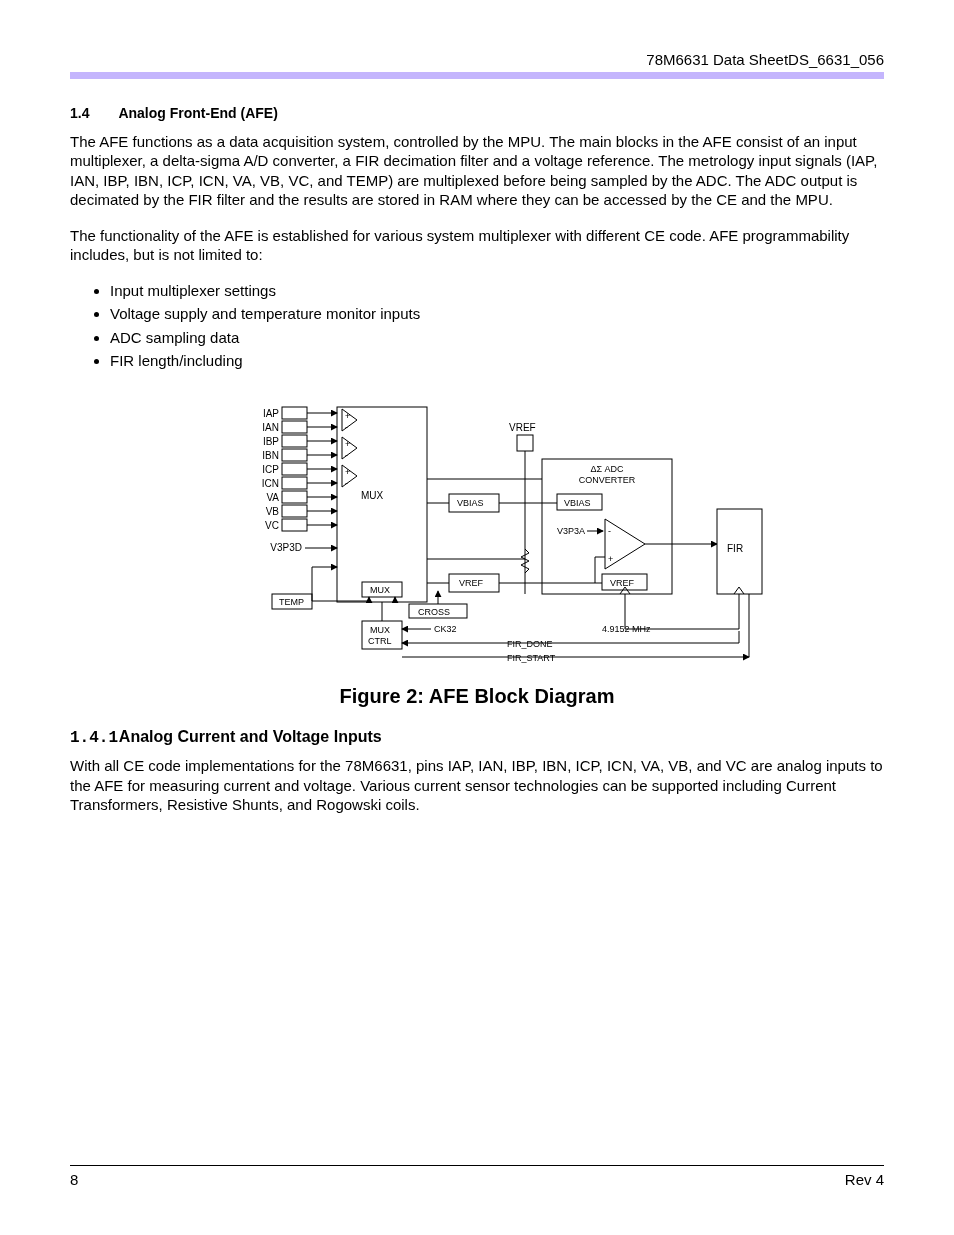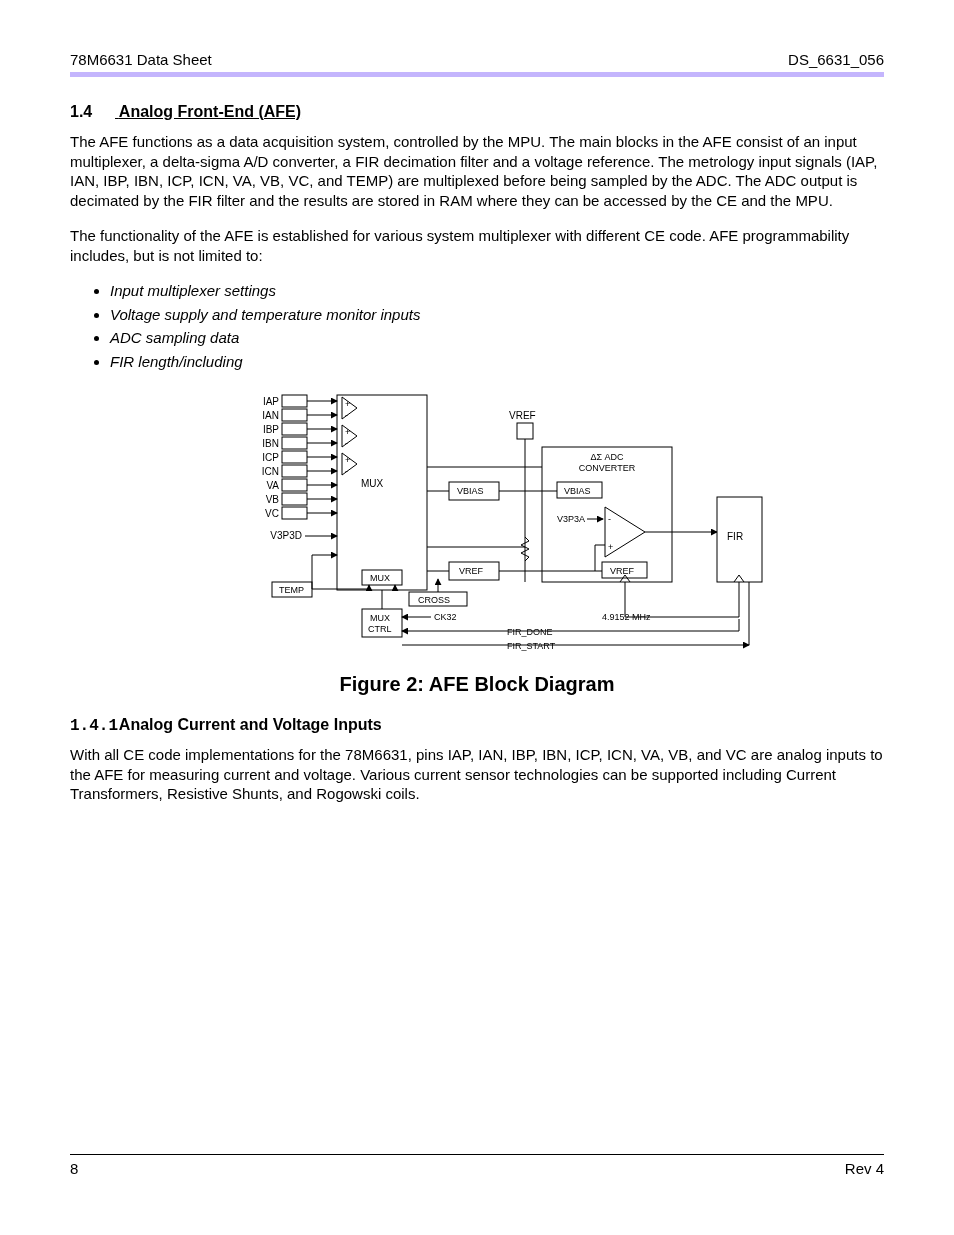--- a/index.html
+++ b/index.html
@@ -8,41 +8,40 @@
     color: #000;
     background: #fff;
     margin: 0;
     padding: 50px 70px 30px 70px;
     width: 954px;
     box-sizing: border-box;
     line-height: 1.3;
   }
   .hdr {
     display: flex;
-    justify-content: space-between;
+    justify-content: flex-end;
     font-size: 15px;
-    border-bottom: 5px solid #c4b5fd;
+    border-bottom: 7px solid #c4b5fd;
     padding-bottom: 2px;
     margin-bottom: 25px;
   }
   h2.section {
-    font-size: 16px;
+    font-size: 14px;
     font-weight: bold;
     margin: 0 0 10px 0;
-    text-decoration: underline;
   }
   h2.section .num { display:inline-block; width:45px; }
   h3.subsection {
     font-size: 16px;
     font-weight: bold;
     margin: 18px 0 8px 0;
   }
   h3.subsection .num { display:inline-block; width:45px;font-family:Liberation Mono, monospace; }
   p { margin: 0 0 16px 0; }
-  ul.bullets { margin: 0 0 16px 0; padding-left: 40px; font-style: italic; }
+  ul.bullets { margin: 0 0 28px 0; padding-left: 40px; }
   ul.bullets li { margin: 4px 0; }
   .figcaption {
     text-align: center;
     font-weight: bold;
     font-size: 20px;
     margin: 14px 0 18px 0;
   }
   .diagram-wrap {
     display:flex;
     justify-content:center;

